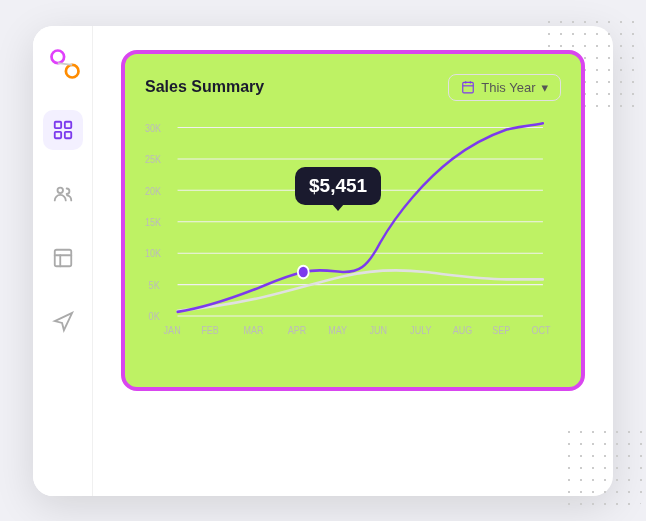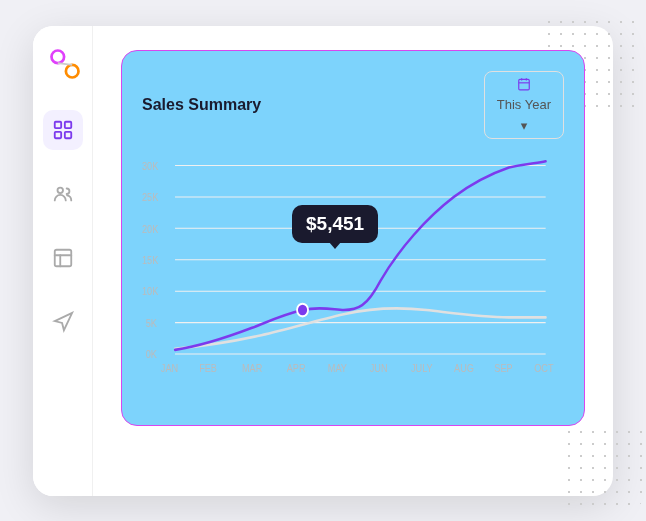--- a/index.html
+++ b/index.html
@@ -151,22 +151,22 @@
       background: linear-gradient(180deg, #007a3d 33%, #fff 33%, #fff 66%, #ce1126 66%);
     }
     .lang-text {
       font-size: 13px;
       color: #333;
       font-weight: 500;
     }
 
     
     .sales-card {
-      background: #7dd3fc;
-      border: 1px solid #d946ef;
+      background: #bef264;
+      border: 4px solid #d946ef;
       border-radius: 16px;
       padding: 20px;
       position: relative;
     }
 
     .card-header {
       display: flex;
       align-items: center;
       justify-content: space-between;
       margin-bottom: 16px;
@@ -181,21 +181,20 @@
     .year-selector {
       display: flex;
       align-items: center;
       gap: 6px;
       border: 1px solid #e0e0e0;
       border-radius: 8px;
       padding: 5px 12px;
       cursor: pointer;
       font-size: 13px;
       color: #555;
-      flex-direction: column;
     }
 
     
     .chart-area {
       position: relative;
       width: 100%;
       height: 250px;
     }
 
     .chart-svg {

